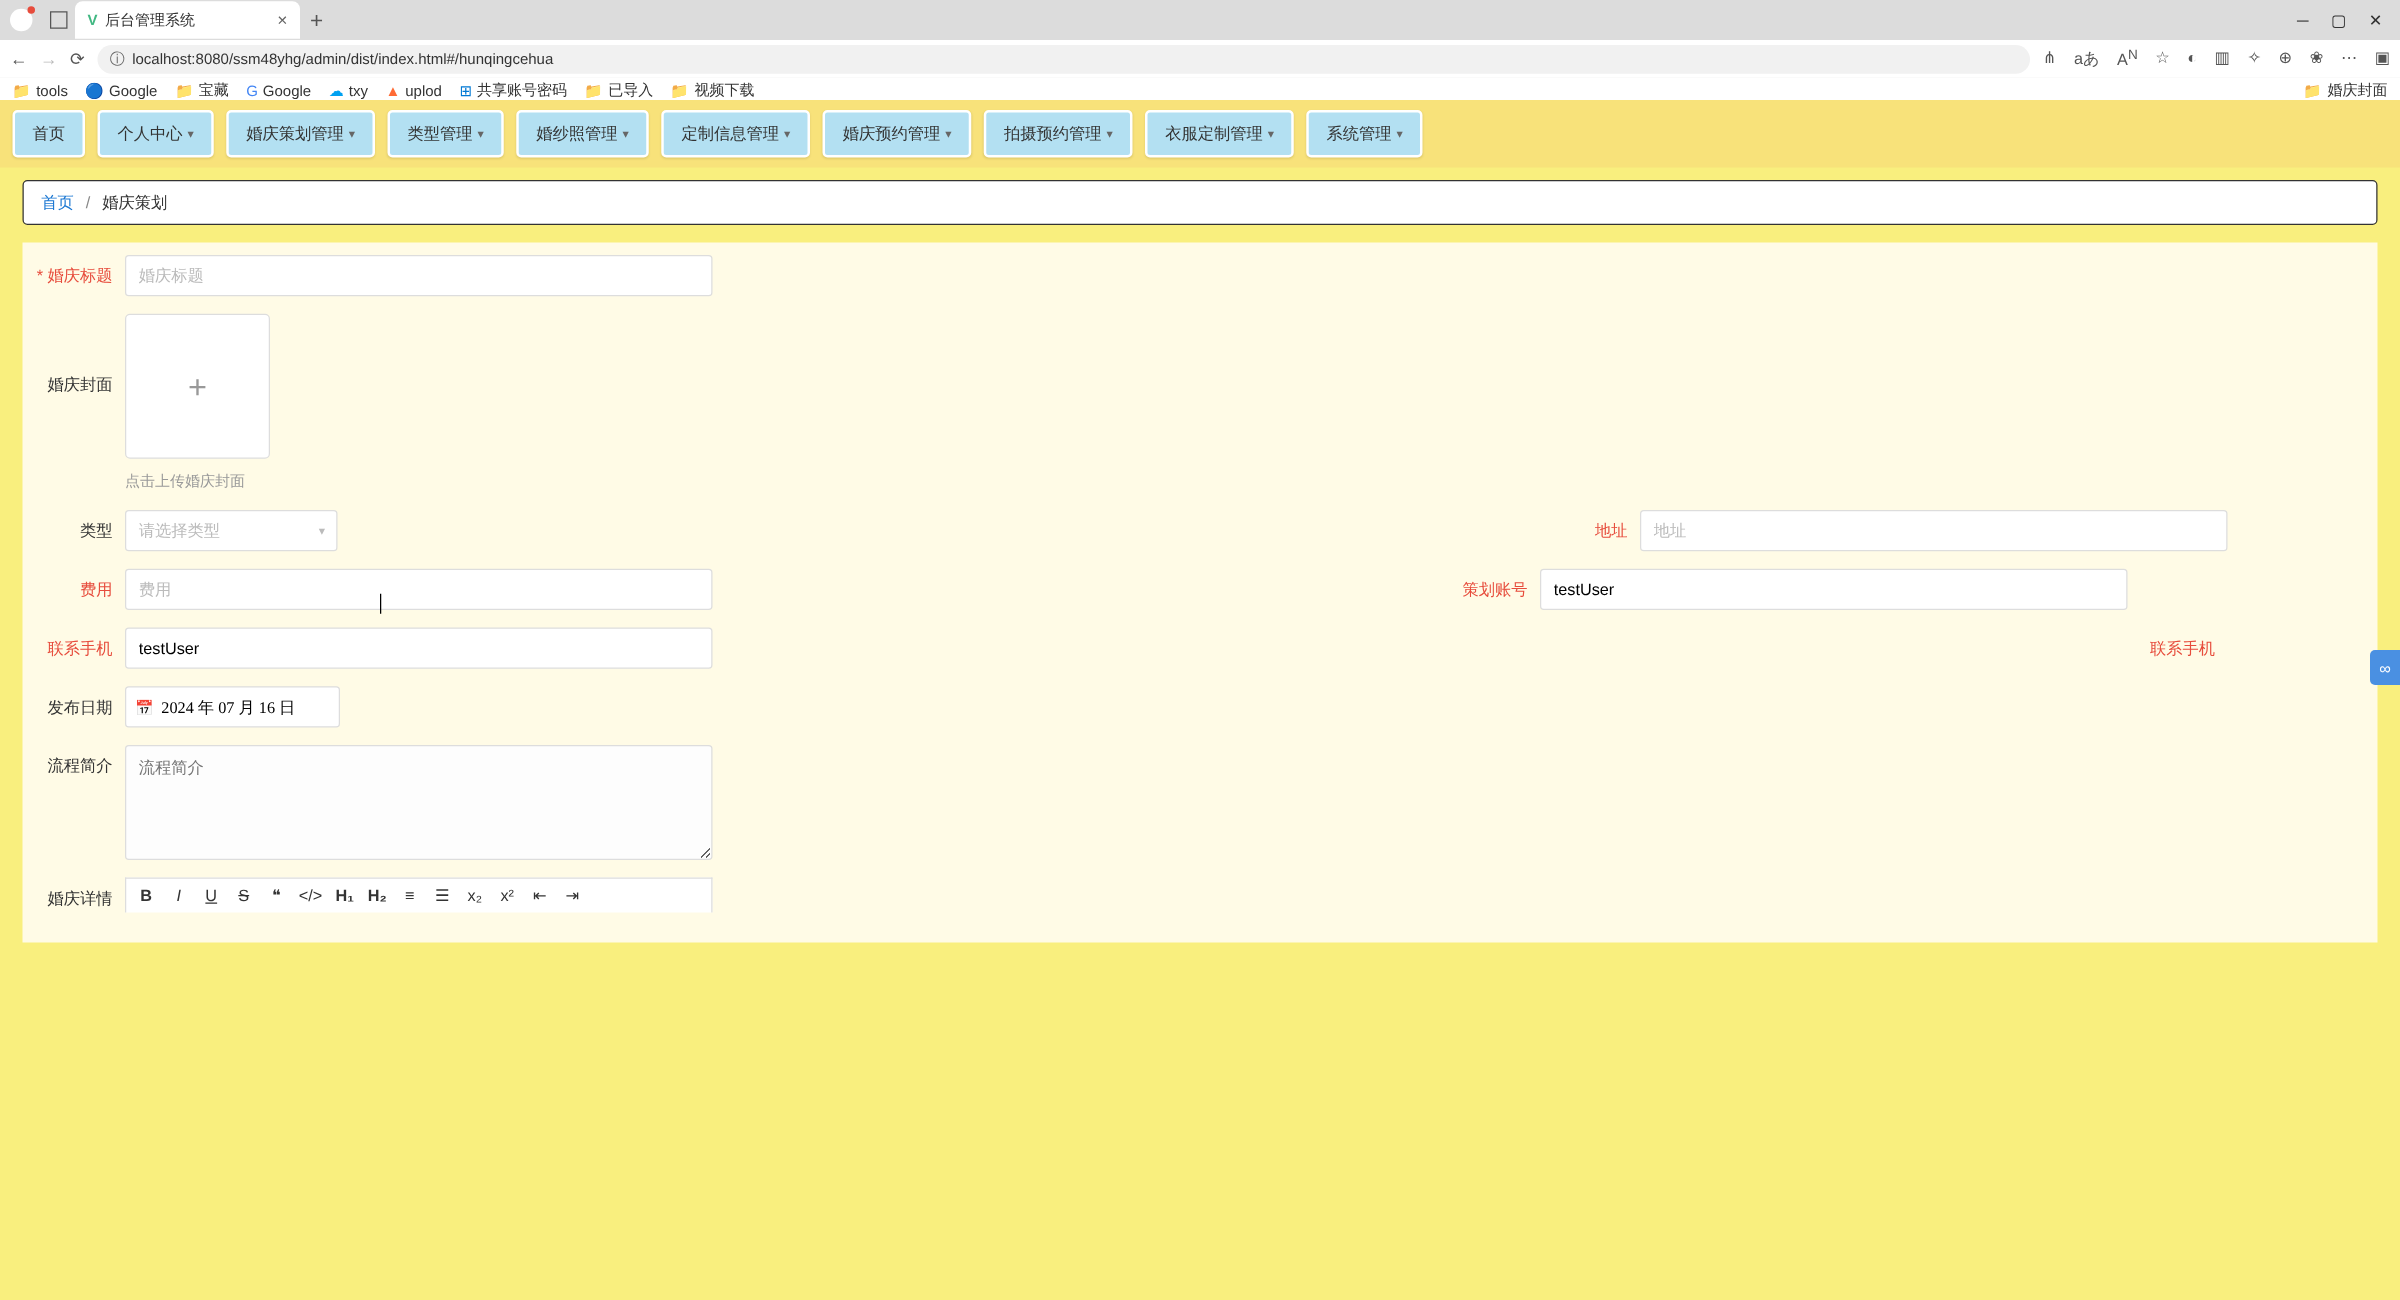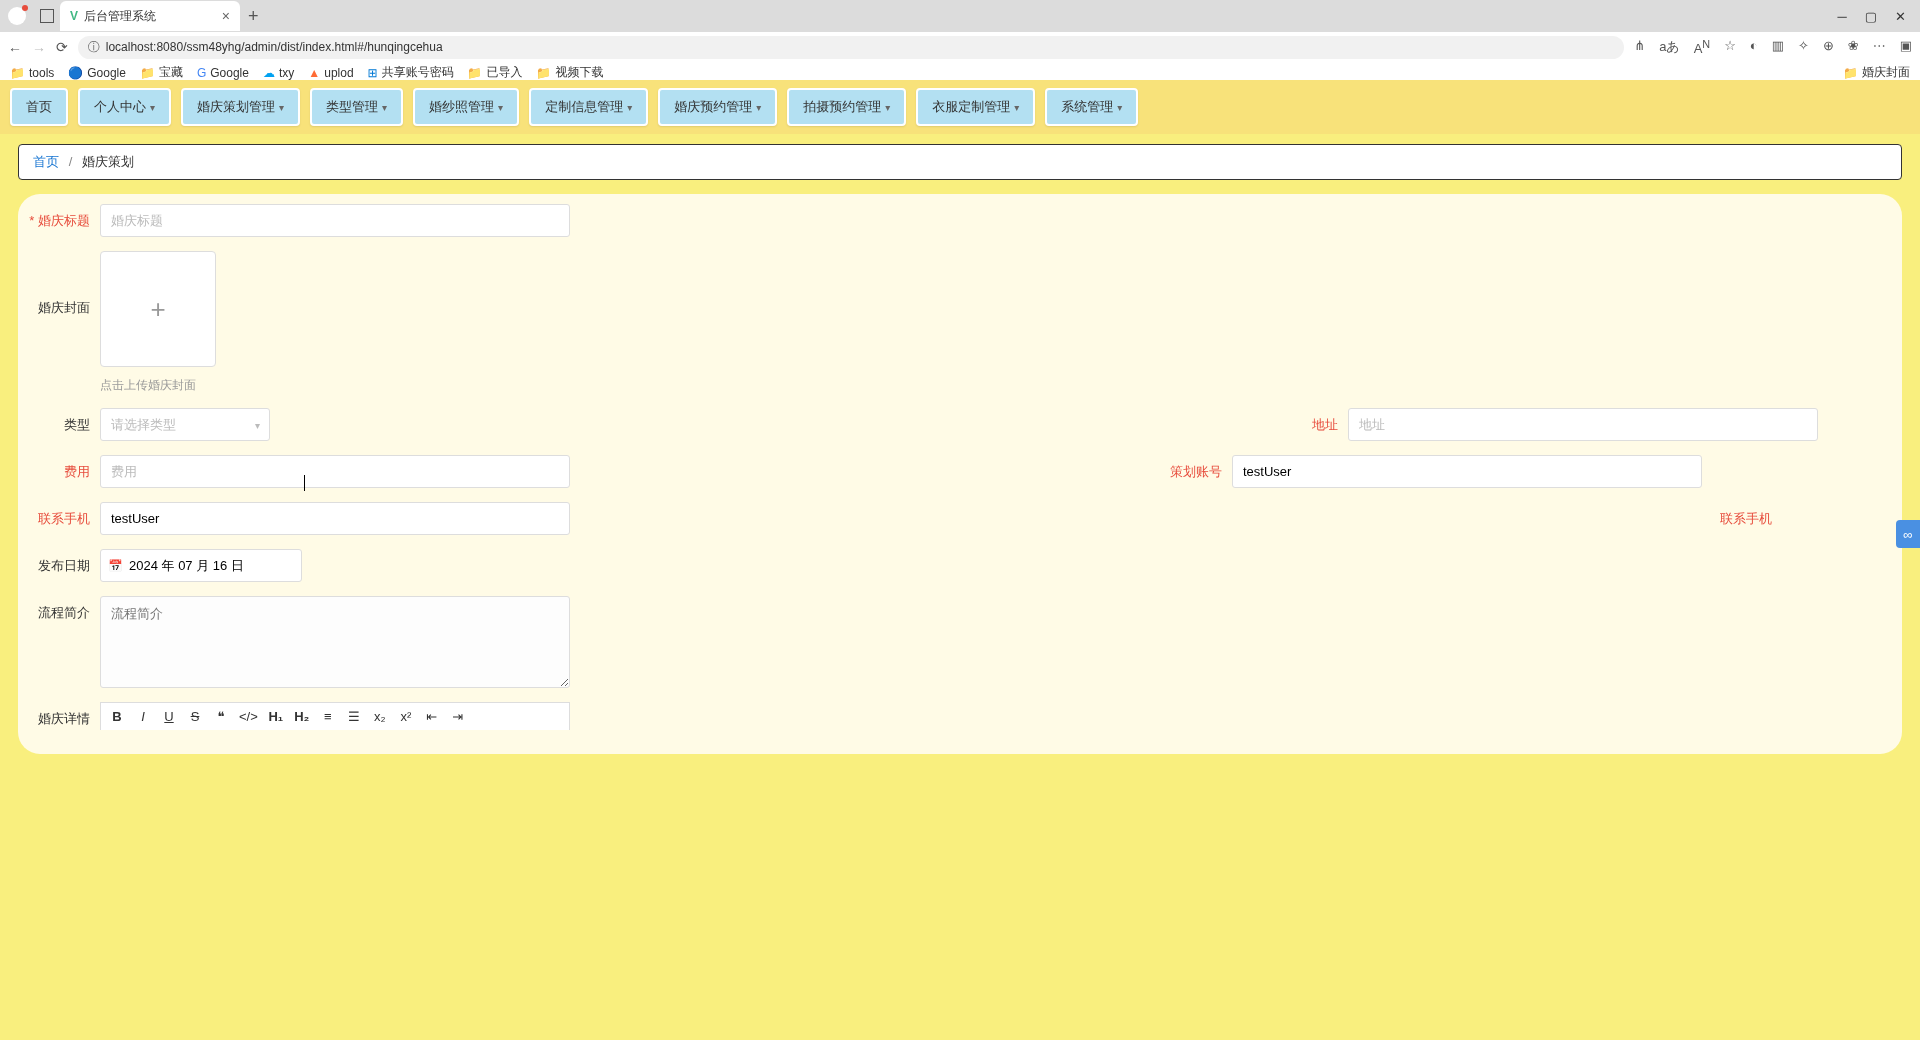--- a/index.html
+++ b/index.html
@@ -37,31 +37,31 @@
 
 .nav-bar { padding: 8px 10px; display: flex; gap: 10px; background: #f8e27a; }
 .nav-item { background: #b3e0f2; border: 2px solid #fff; border-radius: 4px; padding: 8px 14px; font-size: 13px; color: #333; cursor: pointer; display: flex; align-items: center; gap: 4px; box-shadow: 0 1px 2px rgba(0,0,0,0.1); }
 .nav-chevron { font-size: 10px; color: #666; }
 
 .content-wrap { padding: 10px 18px; }
 .breadcrumb { background: #ffffff; border: 1px solid #333; border-radius: 4px; padding: 8px 14px; font-size: 13px; color: #333; margin-bottom: 14px; }
 .breadcrumb a { color: #1976d2; text-decoration: none; }
 .breadcrumb-sep { color: #888; margin: 0 6px; }
 
-.form-area { background: #fffbe6; padding: 10px 0; border-radius: 22px; }
+.form-area { background: #fffbe6; padding: 10px 0; }
 .form-row { display: flex; gap: 60px; margin-bottom: 14px; }
 .form-item { display: flex; align-items: flex-start; }
 .form-label { width: 82px; text-align: right; font-size: 13px; color: #333; padding-top: 8px; padding-right: 10px; }
 .form-label.required { color: #e74c3c; }
 .form-label.required::before { content: '* '; color: #e74c3c; }
 .form-label.req-only { color: #e74c3c; }
 .form-input { width: 470px; height: 33px; border: 1px solid #ddd; border-radius: 3px; padding: 0 10px; font-size: 13px; background: #fff; }
 .form-input::placeholder { color: #bbb; }
 .form-select { width: 170px; position: relative; }
-.form-date { width: 202px; }
+.form-date { width: 172px; font-family: Liberation Serif, serif; }
 .form-textarea { width: 470px; height: 92px; border: 1px solid #ddd; border-radius: 3px; padding: 8px 10px; font-size: 13px; resize: both; background: #fdfdfd; }
 .upload-box { width: 116px; height: 116px; border: 1px solid #ddd; border-radius: 4px; display: flex; align-items: center; justify-content: center; background: #fff; cursor: pointer; }
 .upload-plus { font-size: 26px; color: #999; font-weight: 300; }
 .upload-tip { font-size: 12px; color: #999; margin-top: 10px; }
 .select-arrow { position: absolute; right: 10px; top: 50%; transform: translateY(-50%); color: #bbb; font-size: 10px; pointer-events: none; }
 .date-icon { position: absolute; left: 8px; top: 50%; transform: translateY(-50%); color: #bbb; font-size: 12px; pointer-events: none; }
 .date-input { padding-left: 28px; }
 
 .col-right { margin-left: 650px; }
 
@@ -235,21 +235,21 @@
       </div>
 
       <div class="form-row">
         <div class="form-item">
           <label class="form-label">类型</label>
           <div style="position:relative">
             <input class="form-input form-select" readonly="" placeholder="请选择类型" style="">
             <span class="select-arrow">▾</span>
           </div>
         </div>
-        <div class="form-item col-right" style="margin-left:auto;padding-right:84px">
+        <div class="form-item col-right" style="margin-left:auto;padding-right:120px">
           <label class="form-label req-only">地址</label>
           <input class="form-input" placeholder="地址" style="">
         </div>
       </div>
 
       <div class="form-row">
         <div class="form-item">
           <label class="form-label req-only">费用</label>
           <input class="form-input" placeholder="费用" style="">
         </div>

